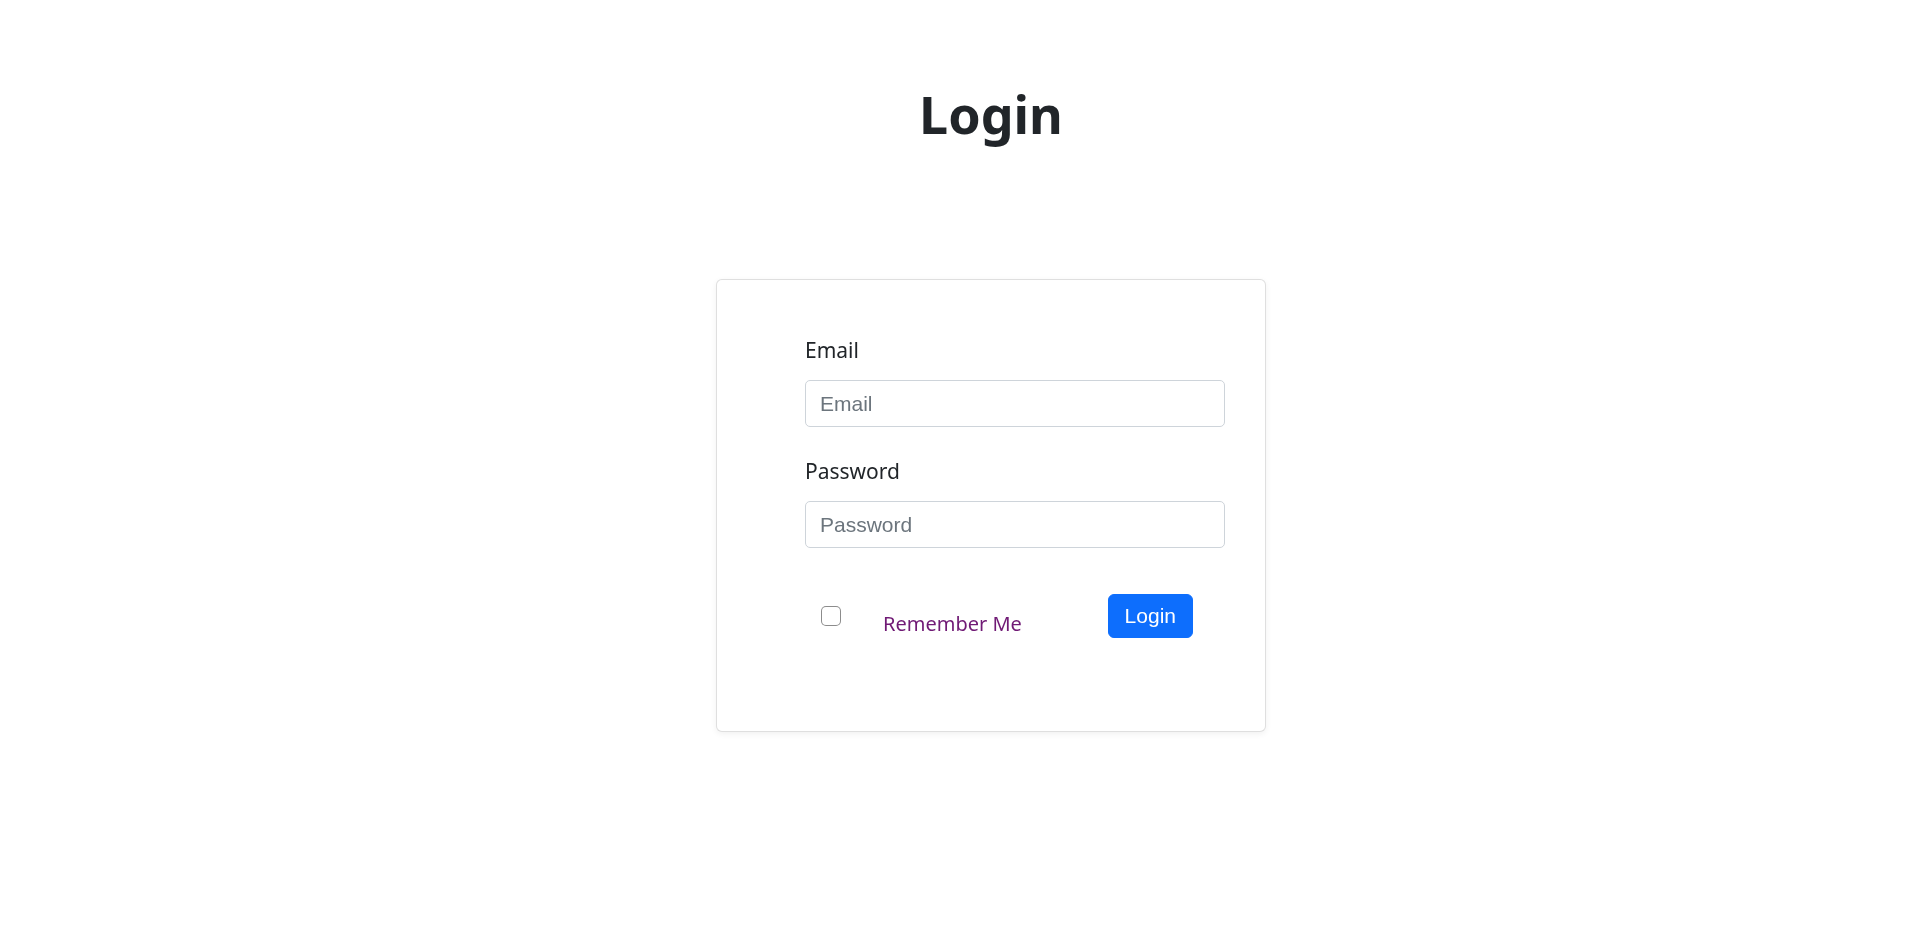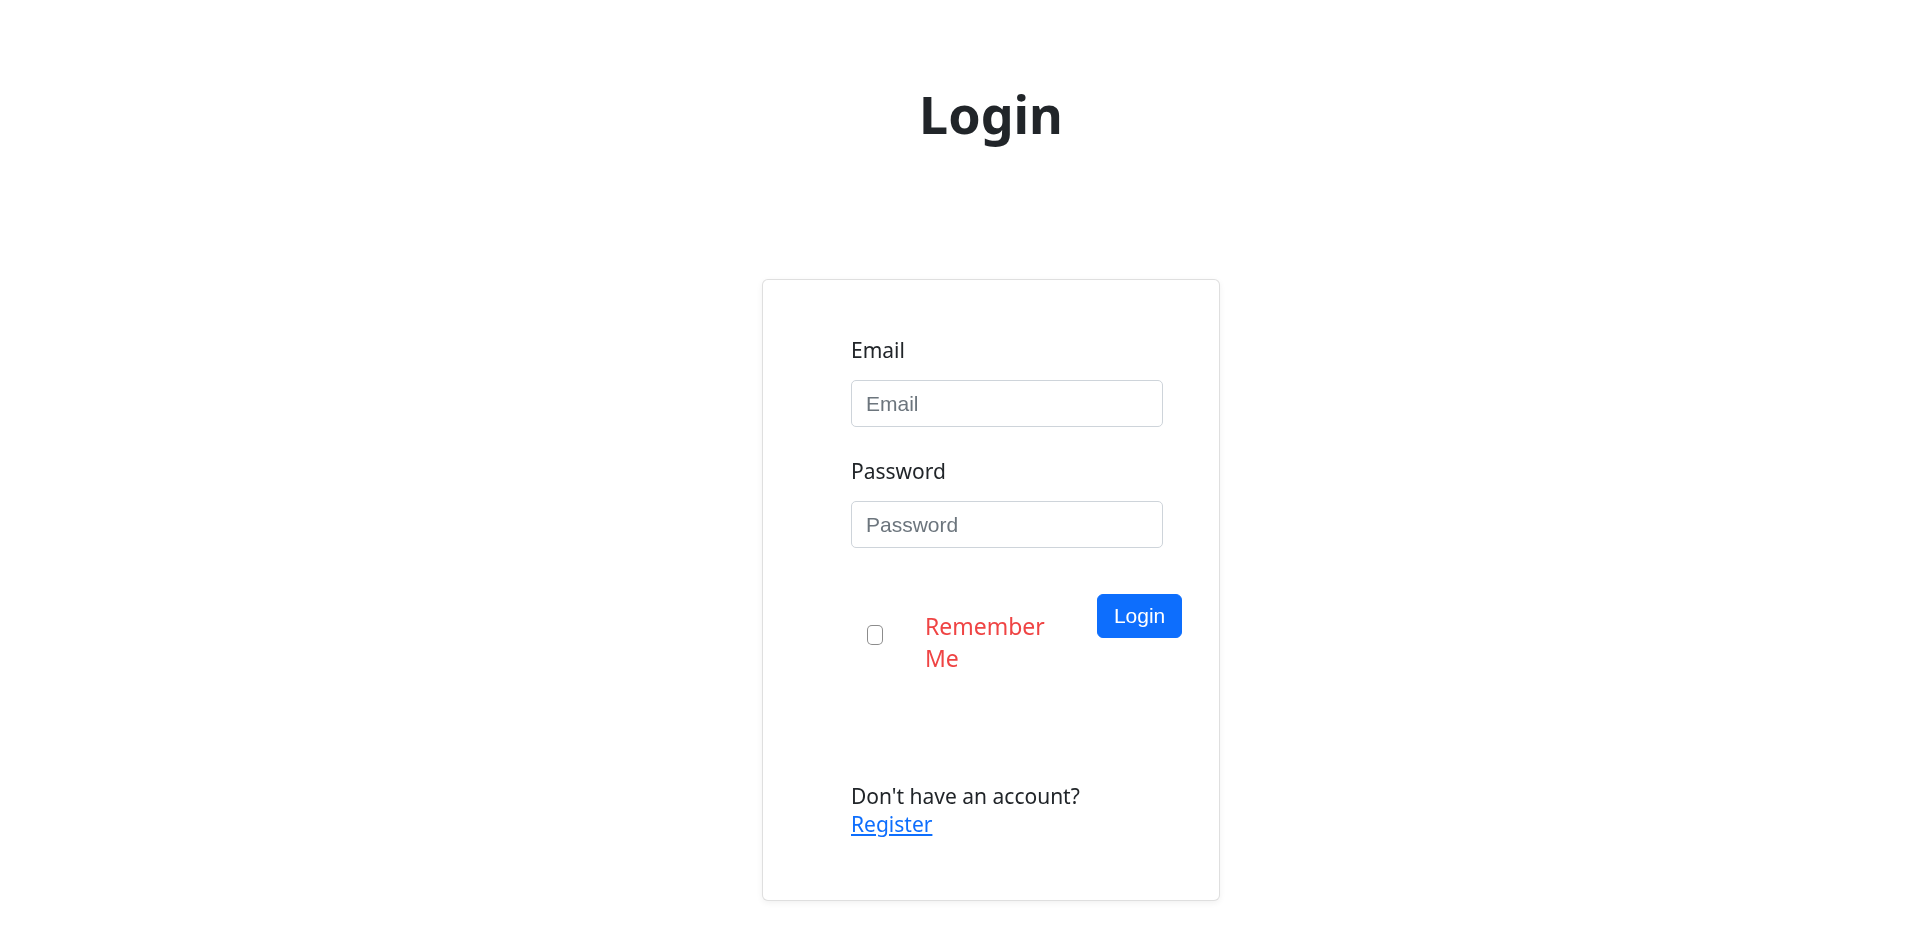--- a/index.html
+++ b/index.html
@@ -25,27 +25,27 @@
 
     .page-title {
       font-size: 52px;
       font-weight: 700;
       text-align: center;
       color: #212529;
       margin-bottom: 130px;
     }
 
     .card {
-      width: 458px;
+      width: 550px;
       margin: 0 auto;
       background: #ffffff;
       border: 1px solid rgba(0,0,0,0.125);
       border-radius: 6px;
       box-shadow: 0 2px 6px rgba(0,0,0,0.06);
-      padding: 40px 40px 46px 40px;
+      padding: 40px 24px 46px 40px;
     }
 
     .form-group {
       margin-bottom: 30px;
     }
 
     .form-label {
       display: block;
       font-size: 21px;
       color: #212529;
@@ -88,22 +88,22 @@
       border: 1px solid rgba(0,0,0,0.45);
       border-radius: 5px;
       background: #fff;
       appearance: none;
       cursor: pointer;
       display: inline-block;
       margin-top: 1px;
     }
 
     .form-check-label {
-      font-size: 23px;
-      color: #ef4444;
+      font-size: 20px;
+      color: #701a75;
       cursor: pointer;
     }
 
     .btn-primary {
       background-color: #0d6efd;
       border: 1px solid #0d6efd;
       color: #ffffff;
       font-size: 21px;
       padding: 8px 16px;
       border-radius: 6px;
@@ -142,18 +142,15 @@
       </div>
 
       <div class="row-actions">
         <div class="form-check">
           <input type="checkbox" class="form-check-input" id="remember" style="">
           <label for="remember" class="form-check-label">Remember Me</label>
         </div>
         <button type="button" class="btn-primary">Login</button>
       </div>
 
-      <p class="register-line">
-        <span>Don't have an account? </span><a class="register-link">Register</a>
-      </p>
     </form>
   </div>
 </div>
 
 </body></html>

